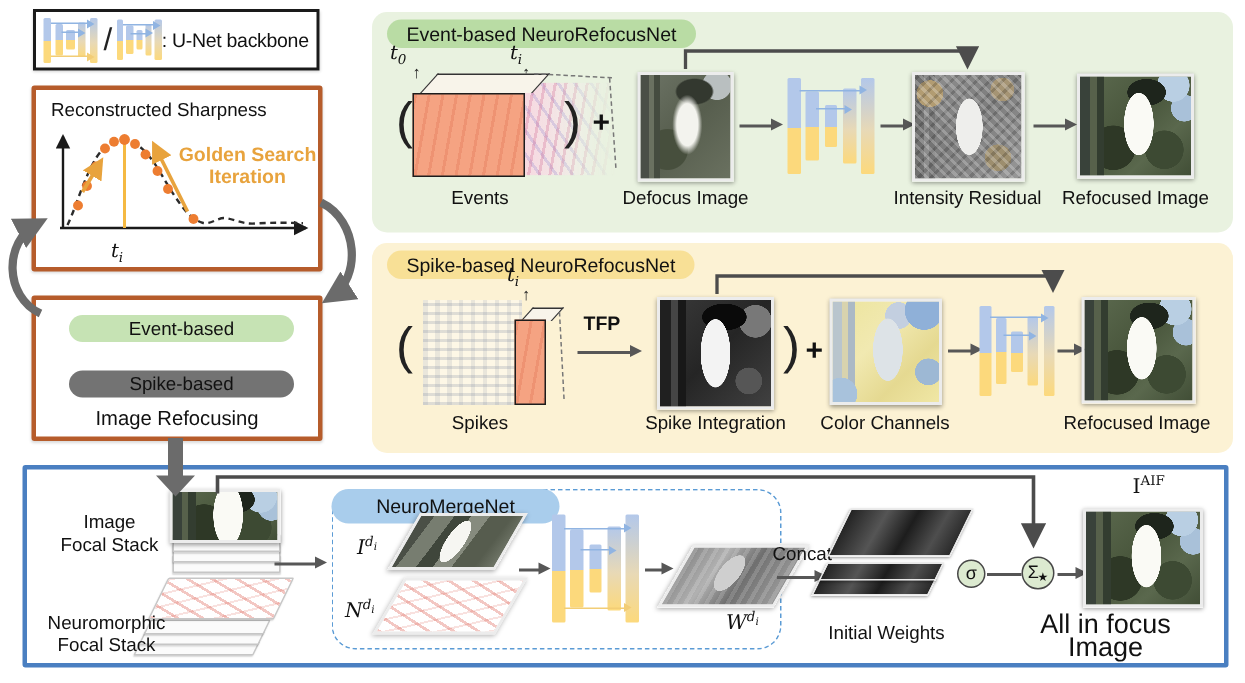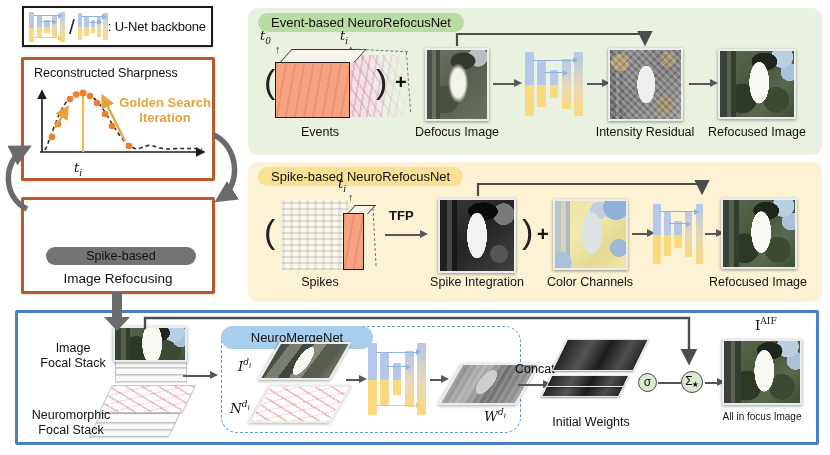--- a/index.html
+++ b/index.html
@@ -217,20 +217,21 @@
       <line x1="99" y1="59" x2="77" y2="15" stroke="#e8a33d" stroke-width="2.4" marker-end="url(#m-gold)"></line>
     </svg>
     <div class="golden-note">
       <div>Golden Search</div>
       <div>Iteration</div>
     </div>
     <span class="tvar tick-ti"><span>t</span><sub>i</sub></span>
   </div>
 
   <div class="obox" style="left:21px;top:197px;width:194px;height:97px;">
+    <div class="pill pill-g" style="top:10px;">Event-based</div>
     <div class="pill pill-y" style="top:47px;">Spike-based</div>
     <div class="mode-cap" style="top:71px;">Image Refocusing</div>
   </div>
 
   <div class="panel panel-ev">
     <div class="ppill ppill-g">Event-based NeuroRefocusNet</div>
 
     <span class="paren" style="left:16px;top:56px;">(</span>
 
     <span class="tvar" style="position:absolute;left:12px;top:20px;"><span>t</span><sub>0</sub></span>
@@ -373,21 +374,21 @@
     </div>
     <div class="stack-label" style="left:525px;top:102px;width:96px;">Initial Weights</div>
 
     <div class="opcircle" style="left:620px;top:60px;width:19px;height:19px;line-height:16px;font-size:12px;"><span>σ</span></div>
     <div class="hline" style="left:640px;top:69px;width:23px;"></div>
     <div class="opcircle" style="left:663px;top:58px;width:22px;height:22px;line-height:19px;font-size:12px;"><span>Σ</span><span class="sum-star">★</span></div>
     <div class="harrow" style="left:687px;top:69px;width:13px;"></div>
 
     <div class="ph ph-color" style="left:704px;top:26px;width:80px;height:66px;"></div>
     <span class="mathv" style="position:absolute;left:737px;top:3px;font-style:normal;"><span>I</span><sup style="font-style:normal;">AIF</sup></span>
-    <div class="stack-label" style="left:694px;top:96px;width:100px;font-size:10px;">All in focus Image</div>
+    <div class="stack-label" style="left:669px;top:96px;width:100px;font-size:18px;">All in focus Image</div>
   </div>
 
   <svg class="overlay" width="830" height="455" viewBox="0 0 830 455">
     <defs>
       <marker id="m-gray" markerWidth="9" markerHeight="9" refX="5.5" refY="3.5" orient="auto">
         <path d="M0,0 L7,3.5 L0,7 z" fill="#4c4c4c"></path>
       </marker>
       <marker id="m-cycle" markerWidth="6" markerHeight="6" refX="2.6" refY="2" orient="auto">
         <path d="M0,0 L4,2 L0,4 z" fill="#6b6b6b"></path>
       </marker>

